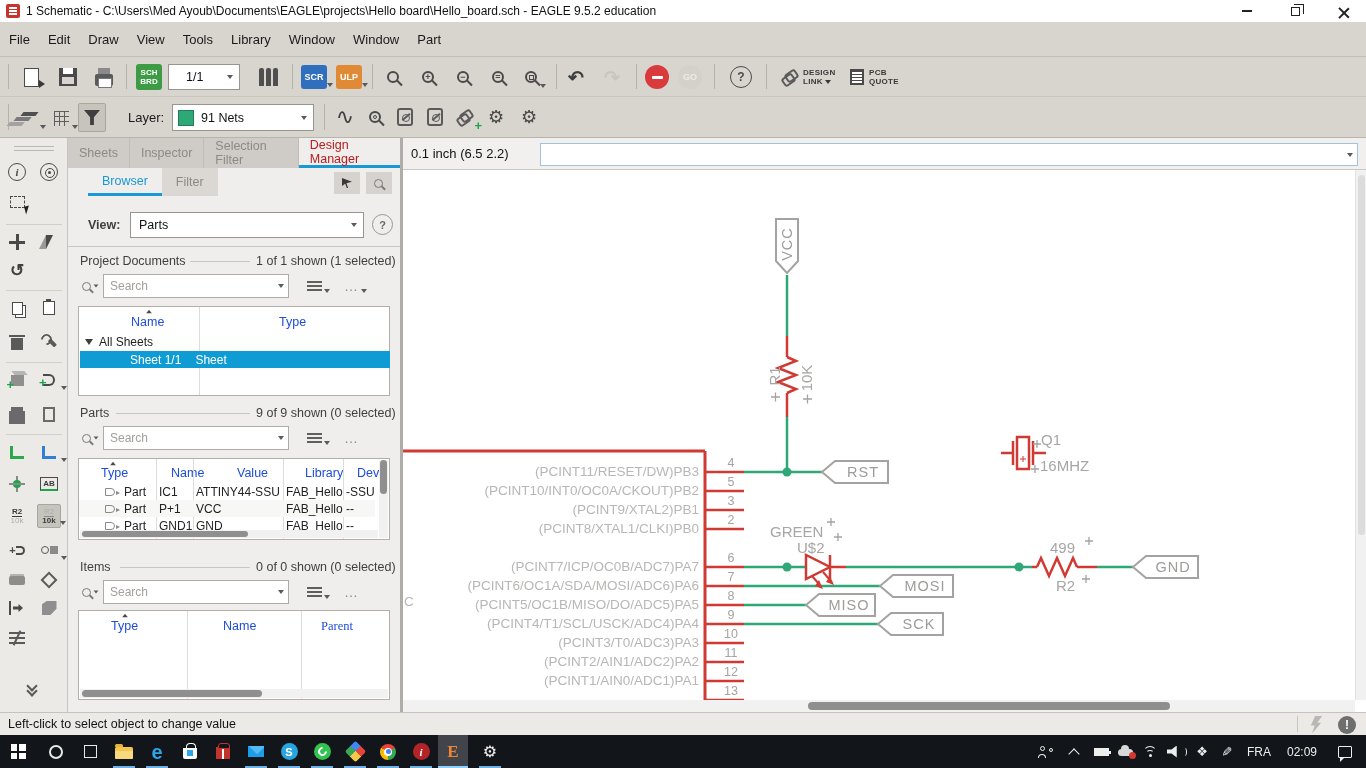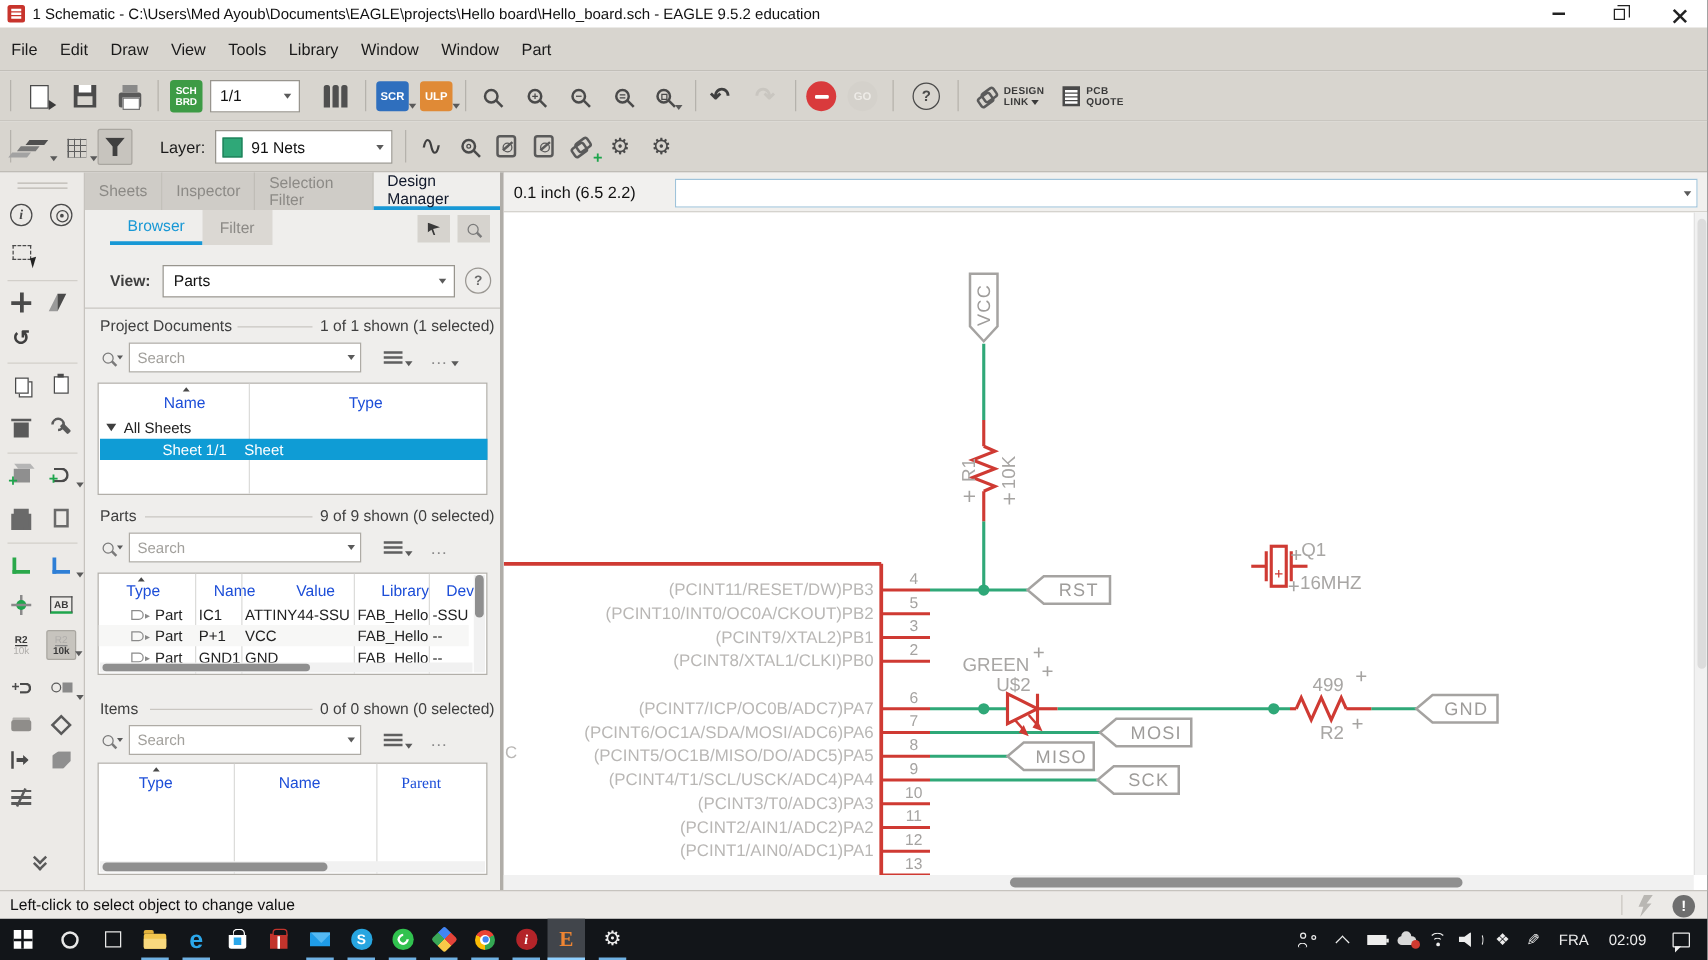--- a/index.html
+++ b/index.html
@@ -111,21 +111,21 @@
   .portic::after{content:"";position:absolute;left:4px;top:3px;width:10px;height:8px;background:#4a4a4a;clip-path:polygon(0 30%,55% 30%,55% 0,100% 50%,55% 100%,55% 70%,0 70%);}
   .polyic{width:15px;height:14px;background:#8f8f8f;clip-path:polygon(0 100%,0 25%,35% 0,100% 0,100% 55%,60% 100%);}
   .busic{width:16px;height:12px;position:relative;background:repeating-linear-gradient(#5a5a5a 0 2px,transparent 2px 5px);}
   .busic::after{content:"";position:absolute;left:7px;top:-2px;width:2px;height:16px;background:#5a5a5a;transform:rotate(25deg);}
   .chev2{display:flex;flex-direction:column;gap:1px;align-items:center;}
   .chev2 i{width:8px;height:8px;border-right:2px solid #5a5a5a;border-bottom:2px solid #5a5a5a;transform:rotate(45deg);margin-top:-4px;}
   
   #panel{left:68px;top:138px;width:332px;height:574px;background:#efeeec;}
   .ptabs{position:absolute;left:0;top:0;width:332px;height:30px;background:#d2cfca;display:flex;}
   .ptab{height:30px;display:flex;align-items:center;padding:0 11px;font-size:12.5px;color:#8c8a86;border-right:1px solid #c0bdb7;background:#cfccc7;}
-  .ptab.active{background:#efeeec;color:#0f172a;border-bottom:3px solid #1898d5;border-right:none;}
+  .ptab.active{background:#efeeec;color:#b91c1c;border-bottom:3px solid #1898d5;border-right:none;}
   .subtab{font-size:12.5px;color:#8c8a86;padding:0 14px;height:26px;display:flex;align-items:center;background:#dbd8d3;}
   .subtab.active{color:#1898d5;border-bottom:3px solid #1898d5;background:#efeeec;}
   .secthead{position:absolute;font-size:12.5px;color:#3f3f3f;white-space:nowrap;}
   .rule{position:absolute;height:1px;background:#c9c6c1;}
   .searchwrap{position:absolute;height:24px;display:flex;align-items:center;}
   .sminimag{width:9px;height:9px;border:1.5px solid #7a7a7a;border-radius:50%;position:relative;margin-right:2px;}
   .sminimag::after{content:"";position:absolute;width:5px;height:1.5px;background:#7a7a7a;right:-4px;bottom:-2px;transform:rotate(45deg);}
   .sinput{height:24px;border:1px solid #aeaba5;background:#fff;font-size:12px;color:#333;padding:0 14px 0 6px;width:100%;}
   .sinput::placeholder{color:#a2a09c;}
   .hamb{width:15px;height:2px;background:#5f5f5f;box-shadow:0 4px 0 #5f5f5f,0 8px 0 #5f5f5f;margin-top:-8px;}
@@ -243,21 +243,21 @@
     <div class="tbtn" style="left:91px;">
         <span class="printer"></span>
       </div>
     <div class="tsep" style="left:126px;"></div>
     <div class="tbtn" style="left:136px;">
       <span class="schbrd">
           <span>SCH</span>
           <span>BRD</span>
         </span>
     </div>
-    <div class="combo" style="left:168px;top:7px;width:72px;height:26px;padding-left:7px;">
+    <div class="combo" style="left:168px;top:7px;width:72px;height:26px;padding-left:17px;">
       <span>1/1</span>
         <span class="caret"></span>
     </div>
     <div class="tbtn" style="left:255px;">
         <span class="books">
           <span></span>
           <span></span>
           <span></span>
         </span>
       </div>

